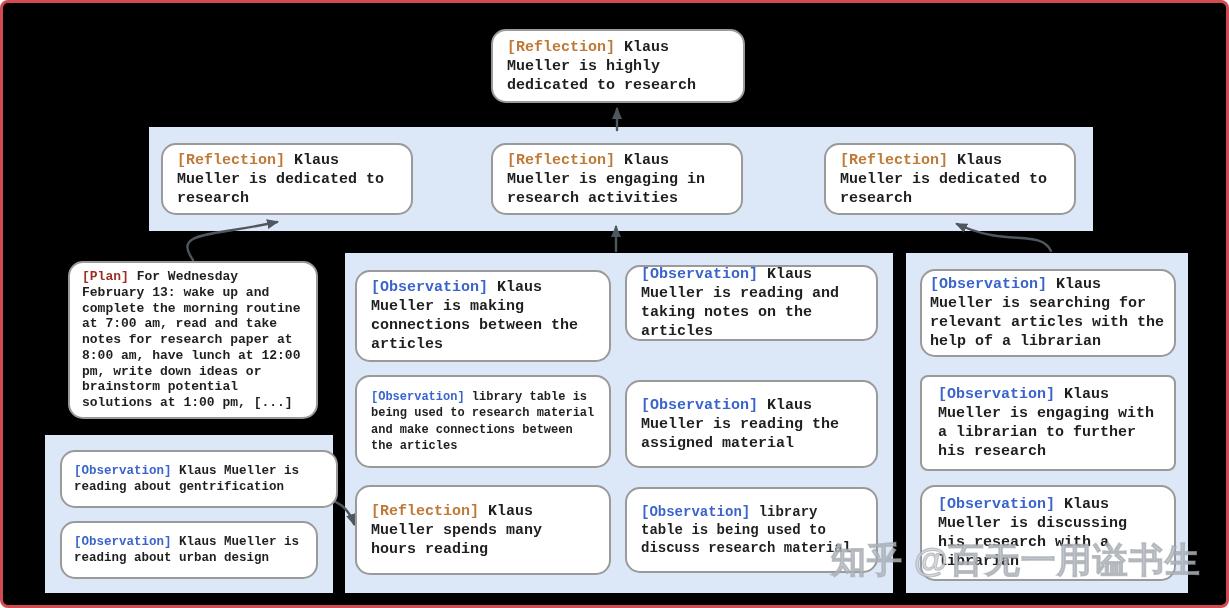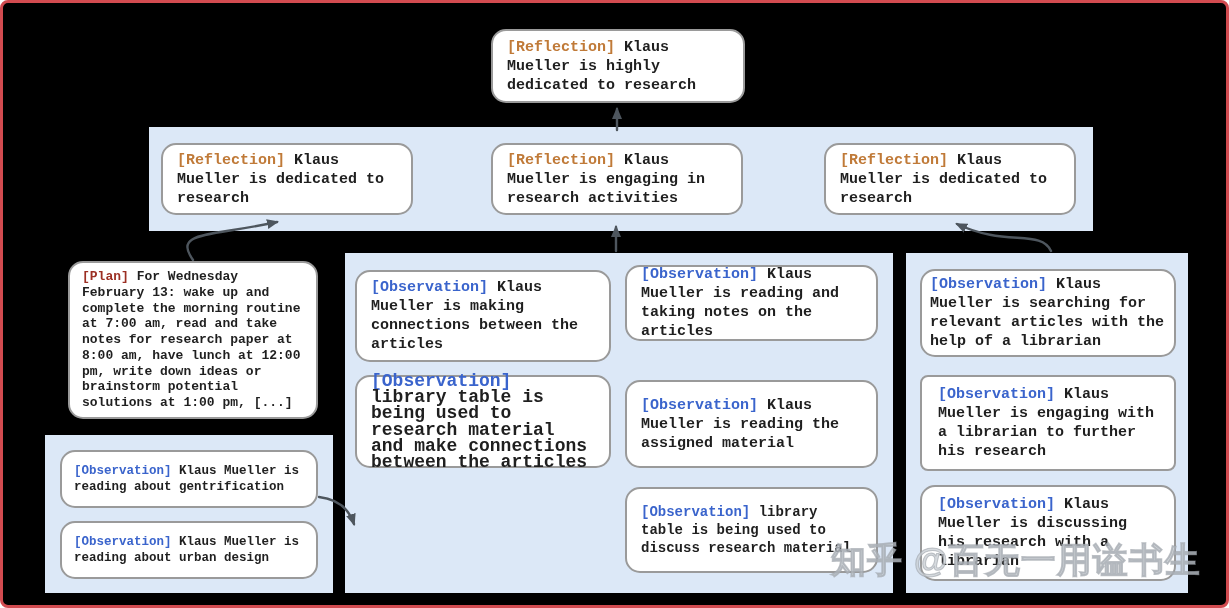--- a/index.html
+++ b/index.html
@@ -44,24 +44,24 @@
   .node .inner{width:100%;}
   .tag-reflection{color:#c07a38;}
   .tag-plan{color:#9c2f23;}
   .tag-observation{color:#3a64cc;}
 
   #n-top {left:488px;top:26px; width:254px;height:74px;}
   #n-r1  {left:158px;top:140px;width:252px;height:72px;}
   #n-r2  {left:488px;top:140px;width:252px;height:72px;}
   #n-r3  {left:821px;top:140px;width:252px;height:72px;}
   #n-plan{left:65px; top:258px;width:250px;height:158px;font-size:13px;line-height:15.8px;padding:0 12px;justify-content:flex-end;}
-  #n-lo1 {left:57px; top:447px;width:258px;height:58px;font-size:12.5px;line-height:16px;padding:0 12px;}
+  #n-lo1 {left:57px; top:447px;width:278px;height:58px;font-size:12.5px;line-height:16px;padding:0 12px;}
   #n-lo2 {left:57px; top:518px;width:258px;height:58px;font-size:12.5px;line-height:16px;padding:0 12px;}
   #n-a1  {left:352px;top:267px;width:256px;height:92px;}
-  #n-a2  {left:352px;top:372px;width:256px;height:93px;font-size:18px;line-height:16.3px;}
+  #n-a2  {left:352px;top:372px;width:256px;height:93px;font-size:12px;line-height:16.3px;}
   #n-a3  {left:352px;top:482px;width:256px;height:90px;}
   #n-b1  {left:622px;top:262px;width:253px;height:76px;}
   #n-b2  {left:622px;top:377px;width:253px;height:88px;}
   #n-b3  {left:622px;top:484px;width:253px;height:86px;font-size:14px;line-height:18px;}
   #n-c1  {left:917px;top:266px;width:256px;height:88px;padding:0 8px;}
   #n-c2  {left:917px;top:372px;width:256px;height:96px;padding:0 16px;border-radius:8px;}
   #n-c3  {left:917px;top:482px;width:256px;height:96px;padding:0 16px;}
 
   #watermark{
     position:absolute;
@@ -155,20 +155,26 @@
     </div>
   </div>
 
   <div class="node" id="n-a2">
     <div class="inner">
       <span class="tag-observation">[Observation]</span>
       <span>library table is being used to research material and make connections between the articles</span>
     </div>
   </div>
 
+  <div class="node" id="n-a3">
+    <div class="inner">
+      <span class="tag-reflection">[Reflection]</span>
+      <span>Klaus Mueller spends many hours reading</span>
+    </div>
+  </div>
 
   <div class="node" id="n-b1">
     <div class="inner">
       <span class="tag-observation">[Observation]</span>
       <span>Klaus Mueller is reading and taking notes on the articles</span>
     </div>
   </div>
 
   <div class="node" id="n-b3">
     <div class="inner">

